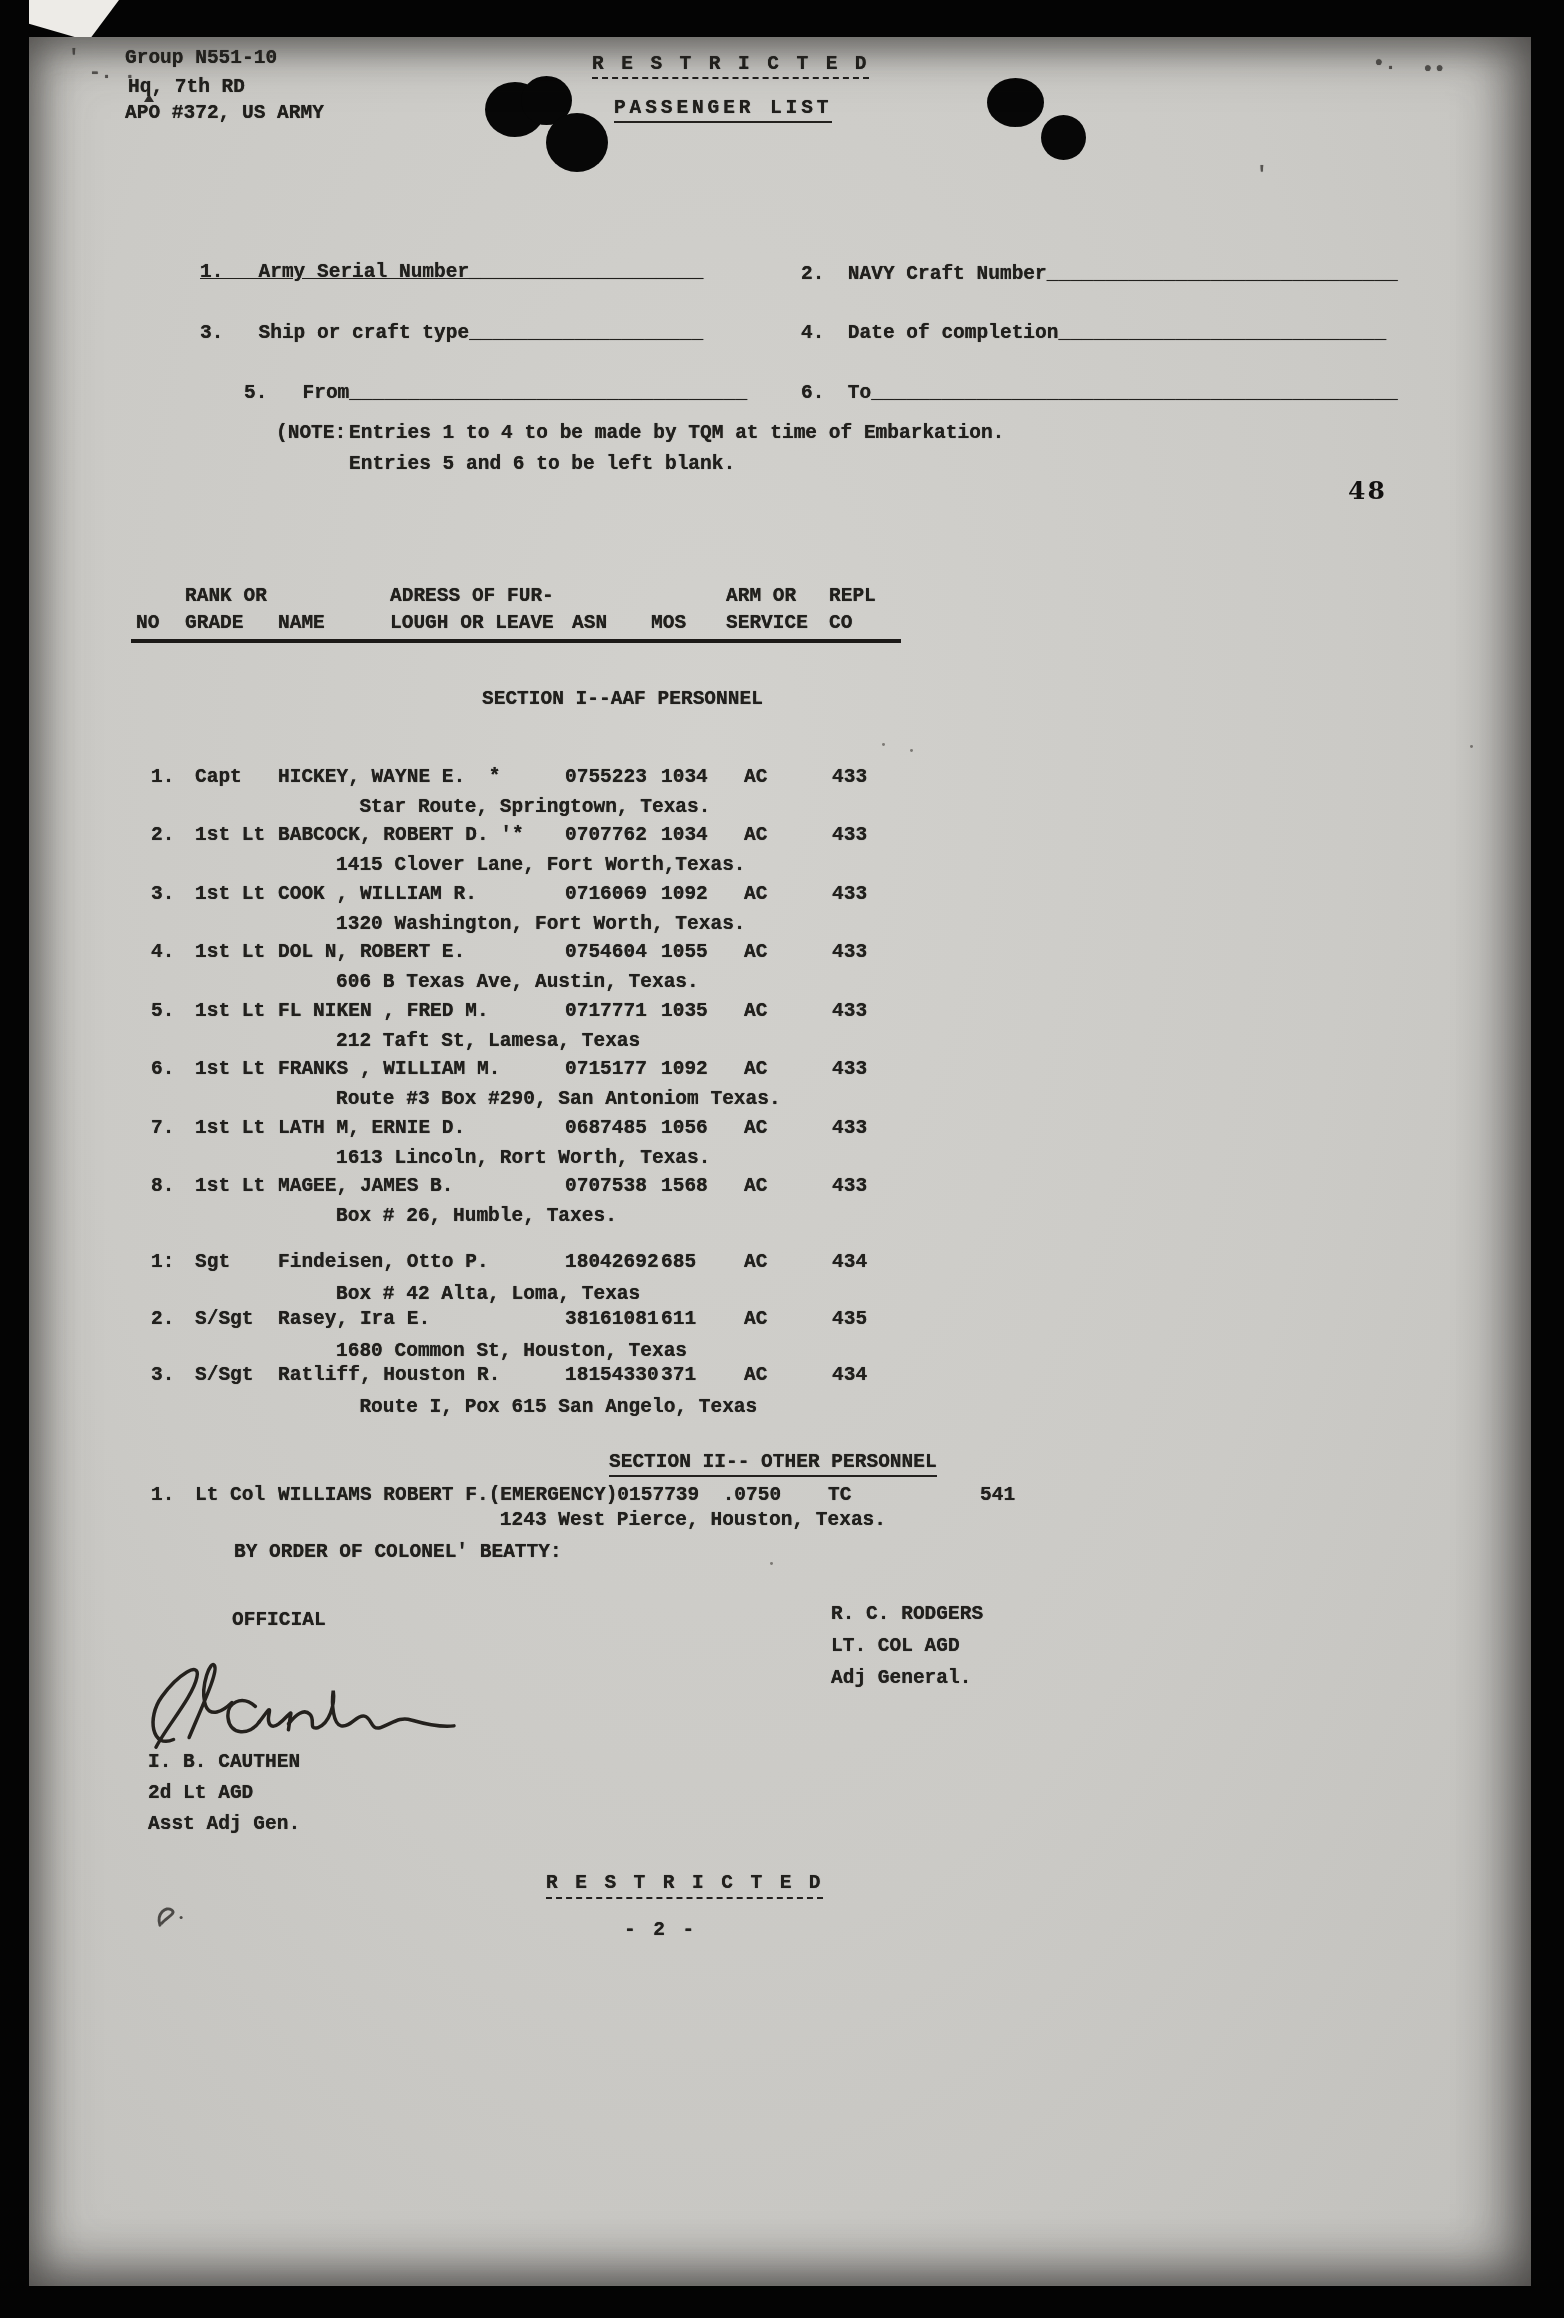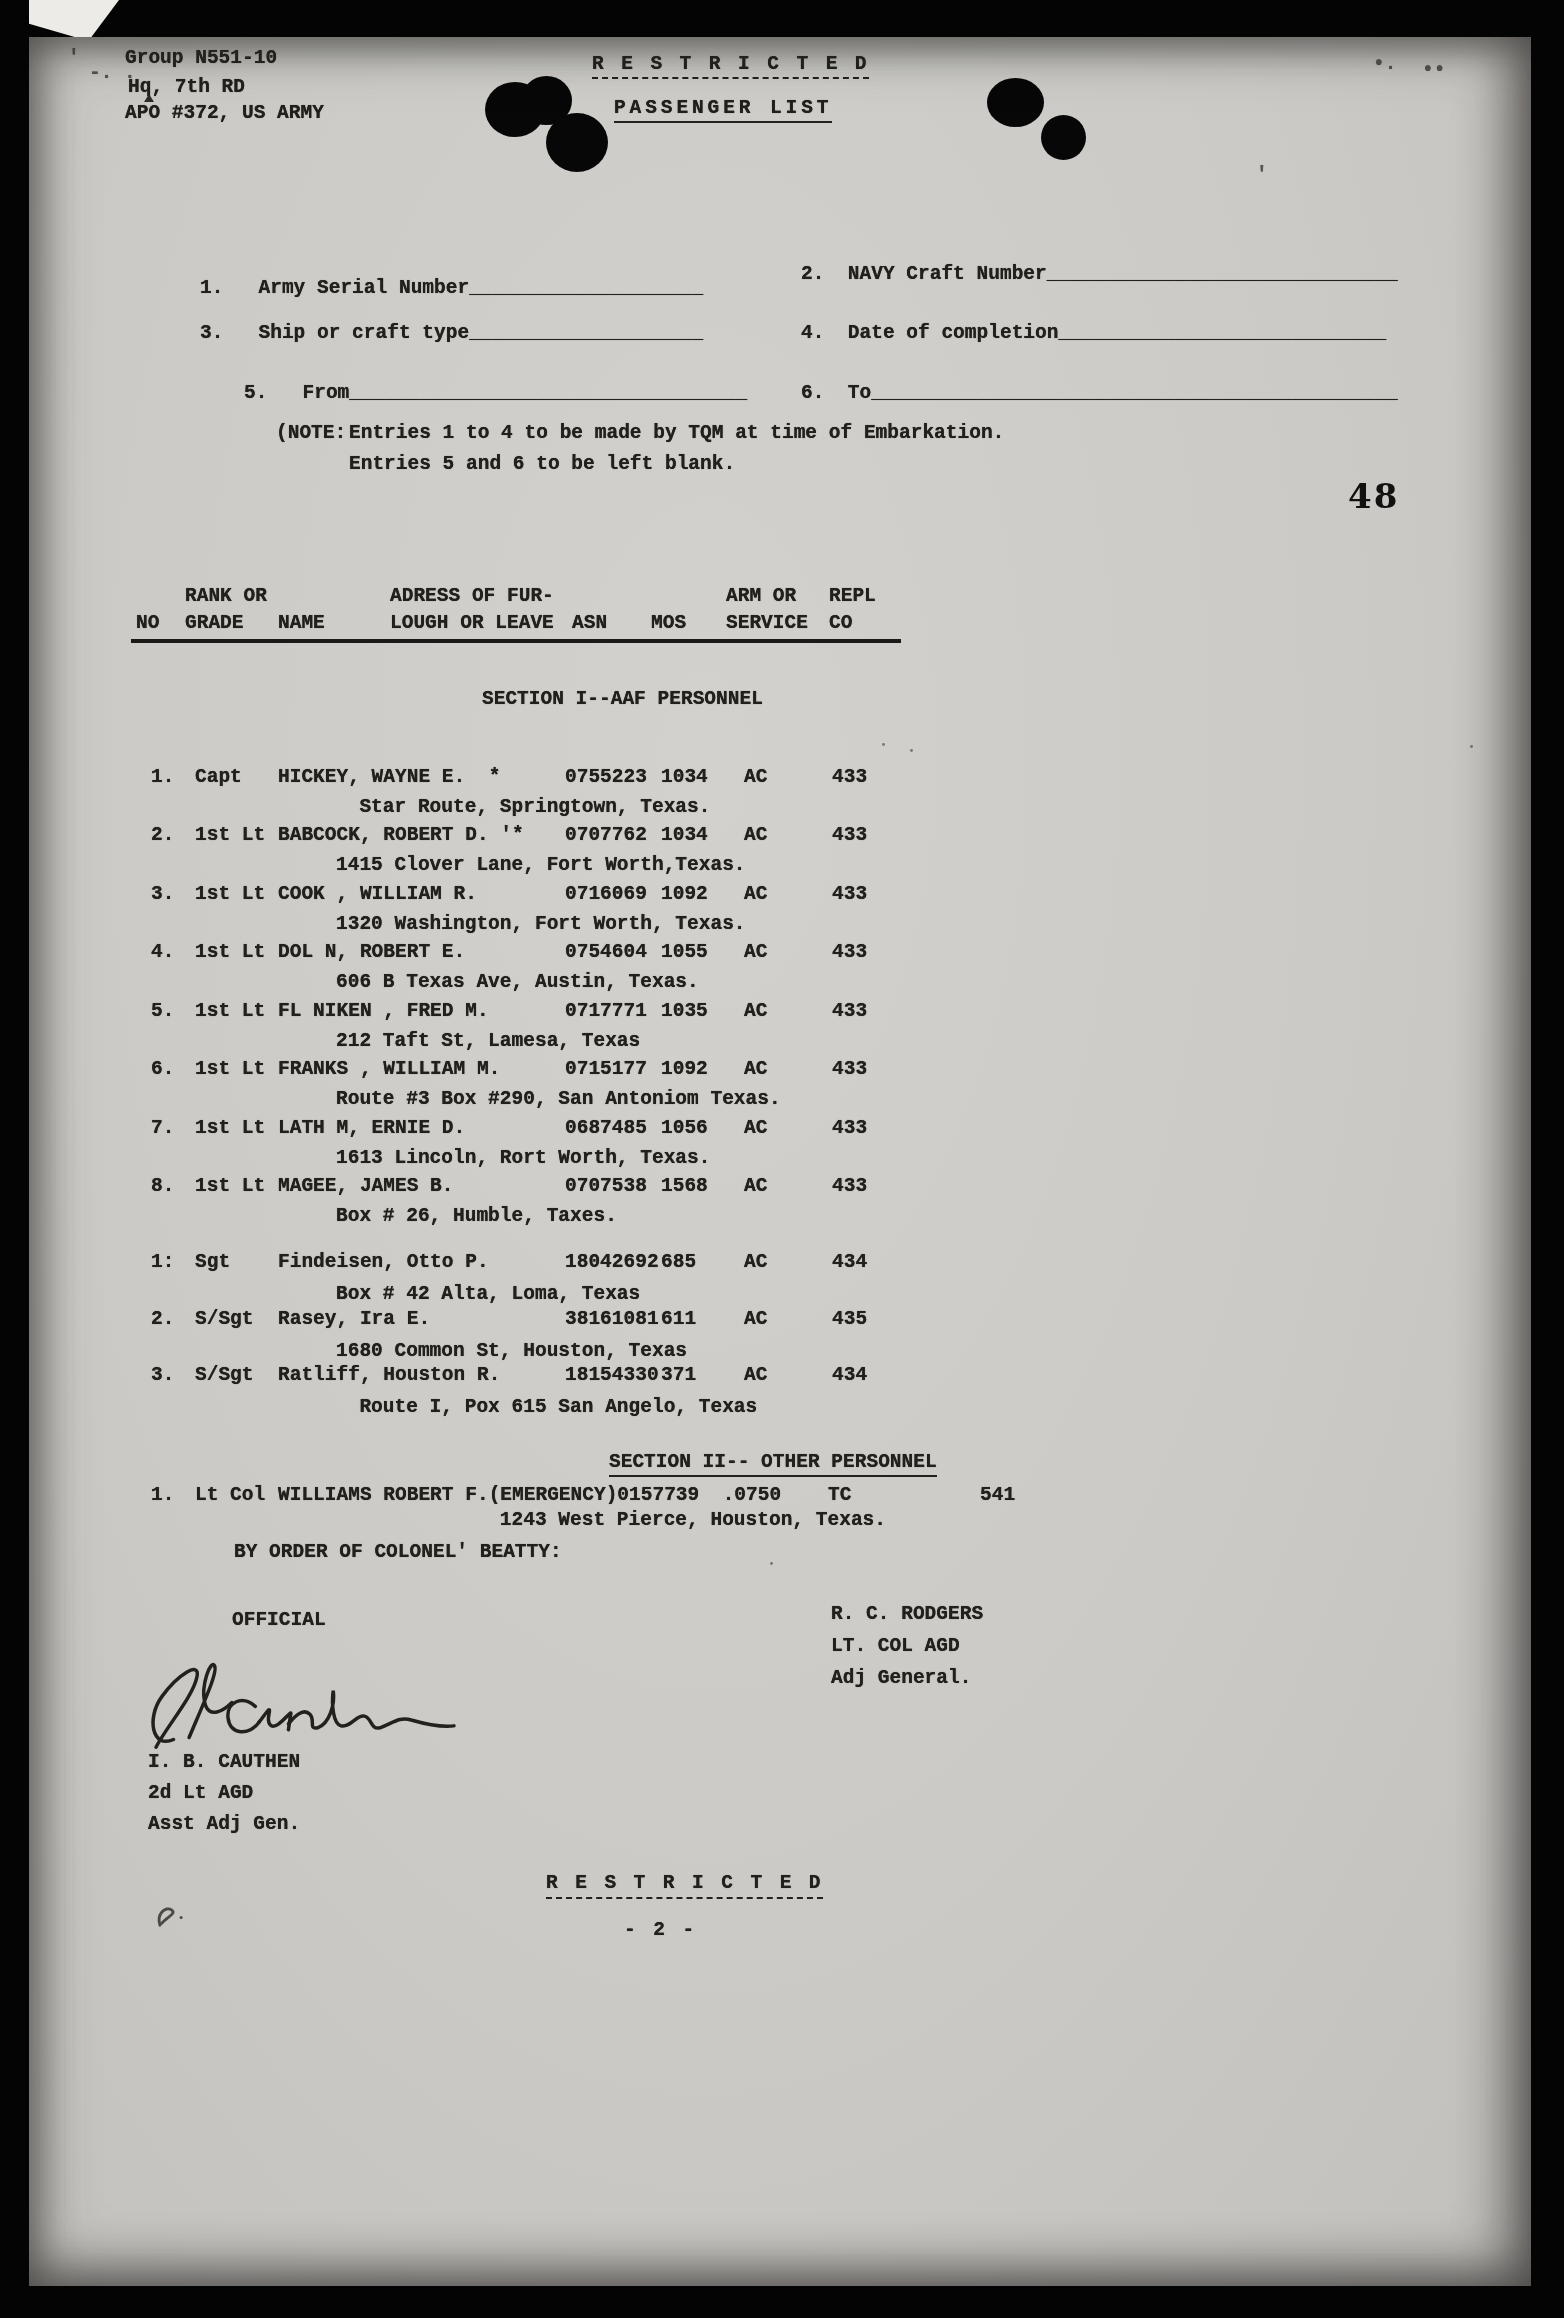--- a/index.html
+++ b/index.html
@@ -20,21 +20,21 @@
   .title-ul{letter-spacing:3.9px;border-bottom:2.9px solid #23211e;padding-bottom:2px;}
   .sec-ul{border-bottom:2.9px solid #23211e;padding-bottom:2px;}
   .ffield{position:absolute;white-space:pre;text-shadow:0 0 0.7px currentColor;}
   .hrule{position:absolute;left:102px;top:602px;width:770px;height:3.9px;background:#1c1a18;}
   .trow{position:absolute;left:0;width:100%;height:60px;}
   .cell{position:absolute;top:0;white-space:pre;text-shadow:0 0 0.7px currentColor;}
   .c-no{left:122px}.c-rank{left:166px}.c-name{left:249px}.c-asn{left:536px}
   .c-mos{left:632px}.c-arm{left:715px}.c-repl{left:803px}
   .addr{position:absolute;left:307px;white-space:pre;text-shadow:0 0 0.7px currentColor;}
   .stamp{position:absolute;left:1319px;top:439px;font-family:"DejaVu Serif",serif;
-         font-weight:700;font-size:34px;letter-spacing:2px;color:#121110;}
+         font-weight:700;font-size:25px;letter-spacing:2px;color:#121110;}
   .blob{position:absolute;background:#070707;border-radius:50%;filter:blur(0.6px);}
   .speck{position:absolute;width:2.9px;height:2.9px;border-radius:50%;background:#4e4b47;opacity:.65;}
   .margmark{position:absolute;color:#3a3835;opacity:.8;white-space:pre;}
   .tri{position:absolute;width:0;height:0;border-left:5.9px solid transparent;
        border-right:5.9px solid transparent;border-bottom:8.8px solid #14120f;opacity:.85;}
   svg{position:absolute;overflow:visible;}
 </style>
 </head>
 <body>
 
@@ -58,21 +58,21 @@
     <div class="t cls" style="left:563px;top:15.6px;">R E S T R I C T E D</div>
     <div class="t title-ul" style="left:585px;top:60px;">PASSENGER LIST</div>
 
     <div class="blob" style="left:456px;top:45px;width:60px;height:55px;"></div>
     <div class="blob" style="left:492px;top:39px;width:51px;height:49px;"></div>
     <div class="blob" style="left:517px;top:76px;width:62px;height:59px;"></div>
     <div class="blob" style="left:958px;top:41px;width:57px;height:49px;"></div>
     <div class="blob" style="left:1012px;top:78px;width:45px;height:45px;"></div>
 
     <div id="form-fields">
-        <div class="ffield" style="left: 171px; top: 240px;">1.   Army Serial Number____________________</div>
+        <div class="ffield" style="left: 171px; top: 224px; text-decoration: underline;">1.   Army Serial Number____________________</div>
         <div class="ffield" style="left: 772px; top: 226px;">2.  NAVY Craft Number______________________________</div>
         <div class="ffield" style="left: 171px; top: 285px;">3.   Ship or craft type____________________</div>
         <div class="ffield" style="left: 772px; top: 285px;">4.  Date of completion____________________________</div>
         <div class="ffield" style="left: 171px; top: 345px; margin-left: 44px;">5.   From__________________________________</div>
         <div class="ffield" style="left: 772px; top: 345px;">6.  To_____________________________________________</div>
       </div>
 
     <div class="t" style="left:247px;top:385px;">(NOTE:</div>
     <div class="t" style="left:320px;top:385px;">Entries 1 to 4 to be made by TQM at time of Embarkation.</div>
     <div class="t" style="left:320px;top:416px;">Entries 5 and 6 to be left blank.</div>

